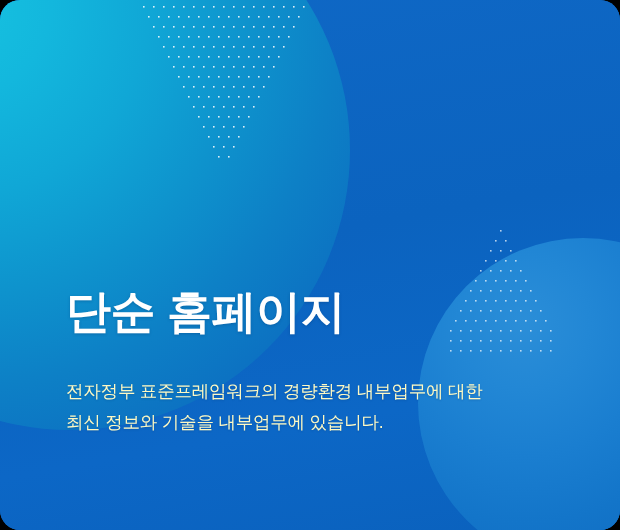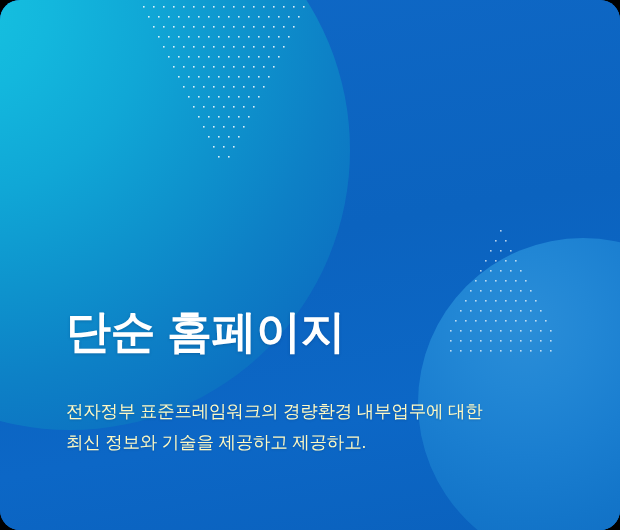--- a/index.html
+++ b/index.html
@@ -89,21 +89,21 @@
     top: 226px;
     width: 112px;
     height: 128px;
   }
   .dot-field svg { display: block; }
 
   
   .hero-copy {
     position: absolute;
     left: 66px;
-    top: 304px;
+    top: 284px;
     width: 500px;
   }
 
   .hero-title {
     margin: 0;
     font-size: 45px;
     line-height: 56px;
     font-weight: 700;
     letter-spacing: -0.5px;
     color: #ffffff;
@@ -386,17 +386,17 @@
           <rect x="96.0" y="124.0" width="1.6" height="1.6" fill="#ffffff" opacity="0.7"></rect>
           <rect x="106.0" y="124.0" width="1.6" height="1.6" fill="#ffffff" opacity="0.7"></rect>
         </g>
     </svg>
   </div>
 
   <div class="hero-copy">
     <h1 class="hero-title">단순 홈페이지</h1>
     <p class="hero-subtitle">
       <span class="sub-line">전자정부 표준프레임워크의 경량환경 내부업무에 대한</span>
-      <span class="sub-line">최신 정보와 기술을 제공하고 제공하고.</span>
+      <span class="sub-line">최신 정보와 기술을 내부업무에 있습니다.</span>
     </p>
   </div>
 
 </div>
 
 </body></html>

